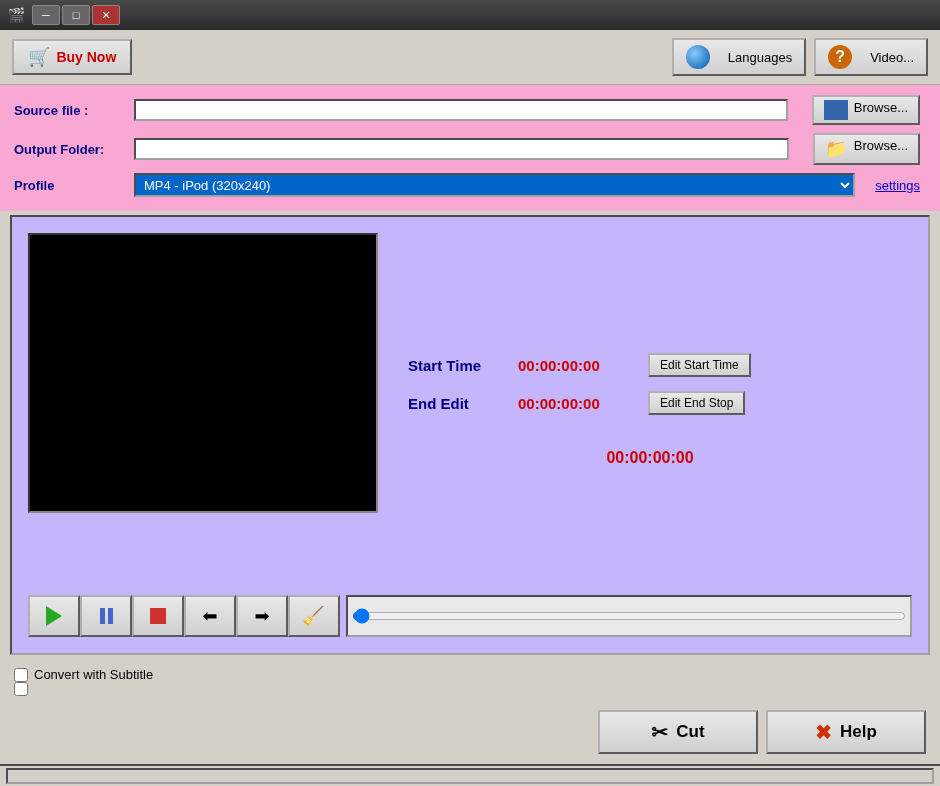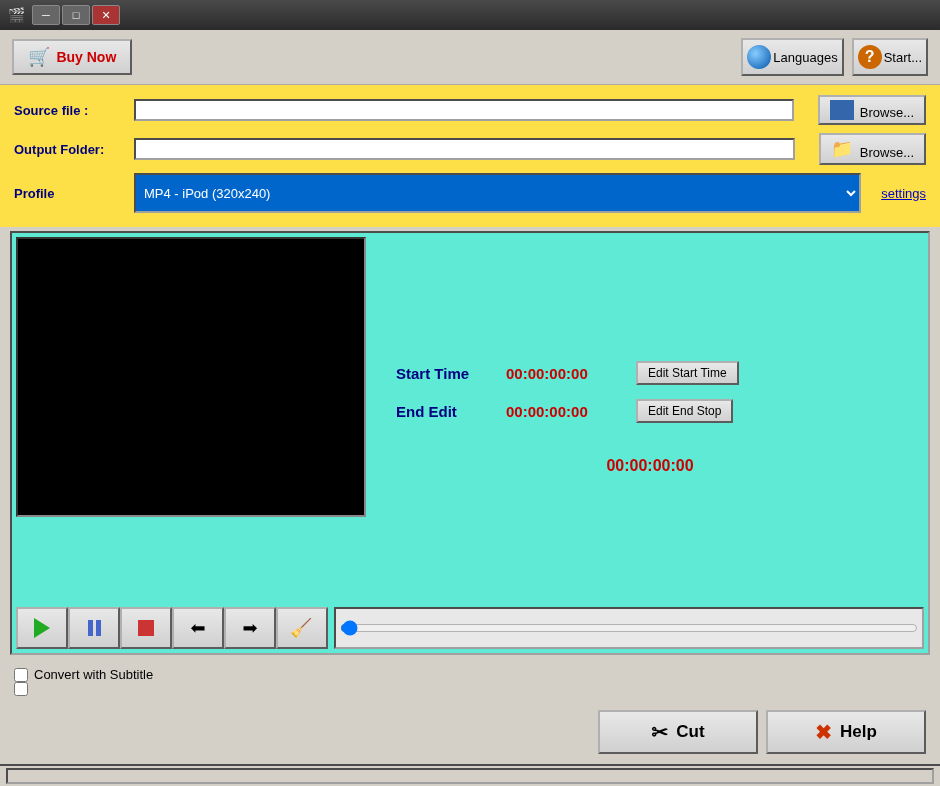--- a/index.html
+++ b/index.html
@@ -82,32 +82,32 @@
       font-size: 14px;
     }
     .toolbar-right {
       margin-left: auto;
       display: flex;
       gap: 8px;
     }
     .toolbar-btn {
       display: flex;
       align-items: center;
-      gap: 2px;
+      gap: 18px;
       background: linear-gradient(to bottom, #e8e8e8, #d0d0d0);
       border: 2px outset #b0b0b0;
-      padding: 5px 4px;
+      padding: 5px 12px;
       cursor: pointer;
       font-size: 13px;
     }
 
     
     .form-area {
-      padding: 10px 14px 6px 14px;
-      background: #fde047;
+      padding: 10px 20px 6px 14px;
+      background: #f9a8d4;
     }
     .form-row {
       display: flex;
       align-items: center;
       margin-bottom: 8px;
     }
     .form-label {
       color: #000080;
       font-weight: bold;
       width: 120px;
@@ -116,56 +116,56 @@
     .form-input {
       flex: 1;
       height: 22px;
       border: 2px inset #a0a0a0;
       background: white;
       padding: 2px 4px;
       font-size: 12px;
     }
     .browse-btn {
       display: flex;
-      align-items: flex-end;
+      align-items: flex-start;
       gap: 6px;
       background: linear-gradient(to bottom, #e8e8e8, #d0d0d0);
       border: 2px outset #b0b0b0;
       padding: 3px 10px;
       cursor: pointer;
       font-size: 13px;
       margin-left: 24px;
       min-width: 90px;
     }
     .profile-select {
       flex: 1;
-      height: 40px;
+      height: 24px;
       background: #0066cc;
       color: white;
       border: 2px inset #a0a0a0;
       font-size: 13px;
       padding: 0 4px;
       cursor: pointer;
     }
     .settings-link {
       color: #0000cc;
       text-decoration: underline;
       cursor: pointer;
       margin-left: 20px;
     }
 
     
     .content-area {
       flex: 1;
-      background: #5eead4;
+      background: #c4b5fd;
       border: 2px inset #a0a0a0;
       margin: 4px 10px;
       display: flex;
       flex-direction: column;
-      padding: 4px;
+      padding: 16px;
     }
 
     .content-inner {
       display: flex;
       flex: 1;
       gap: 10px;
     }
 
     
     .video-preview {
@@ -406,21 +406,21 @@
       <span class="cart-icon">🛒</span>
       <span>Buy Now</span>
     </button>
     <div class="toolbar-right">
       <button class="toolbar-btn">
         <div class="globe-icon"></div>
         <span>Languages</span>
       </button>
       <button class="toolbar-btn">
         <div class="help-icon">?</div>
-        <span>Start...</span>
+        <span>Video...</span>
       </button>
     </div>
   </div>
 
   <div class="form-area">
 
     <div class="form-row">
       <span class="form-label">Source file :</span>
       <input class="form-input" type="text" style="">
       <button class="browse-btn">

